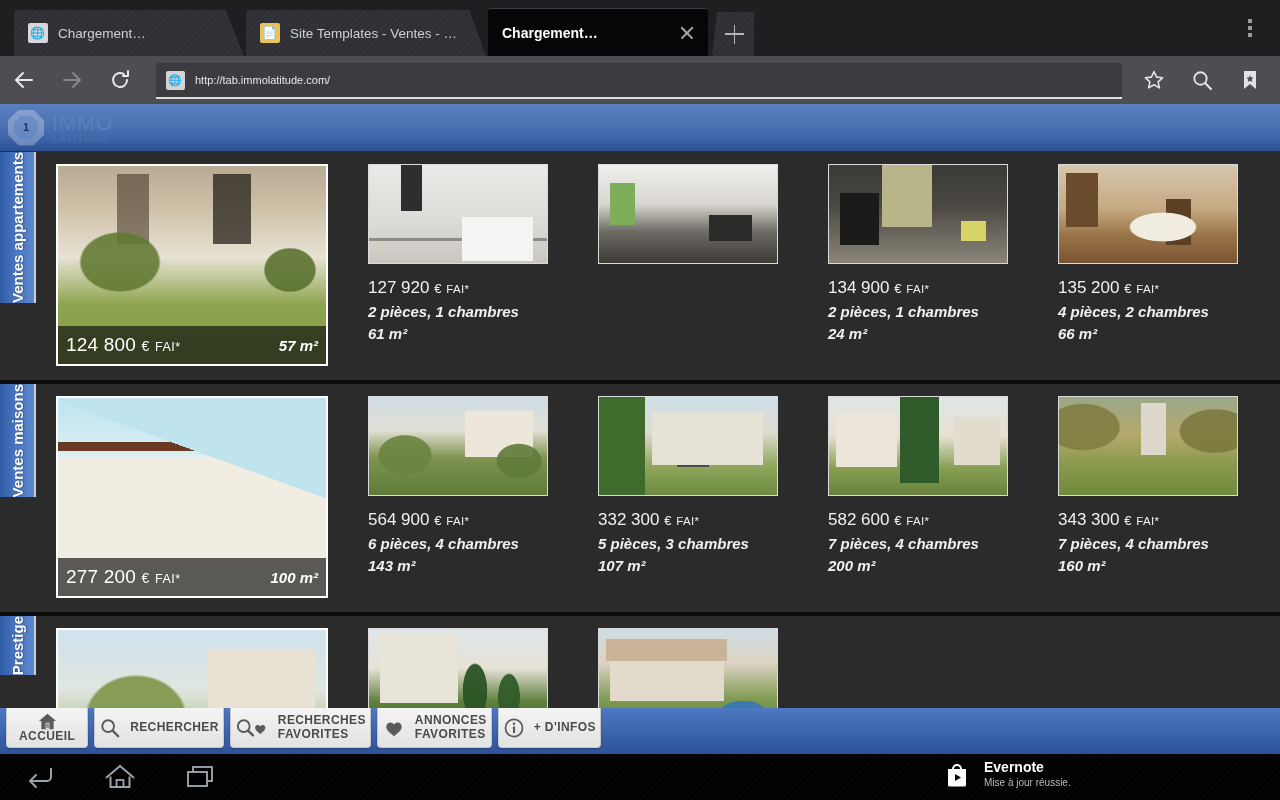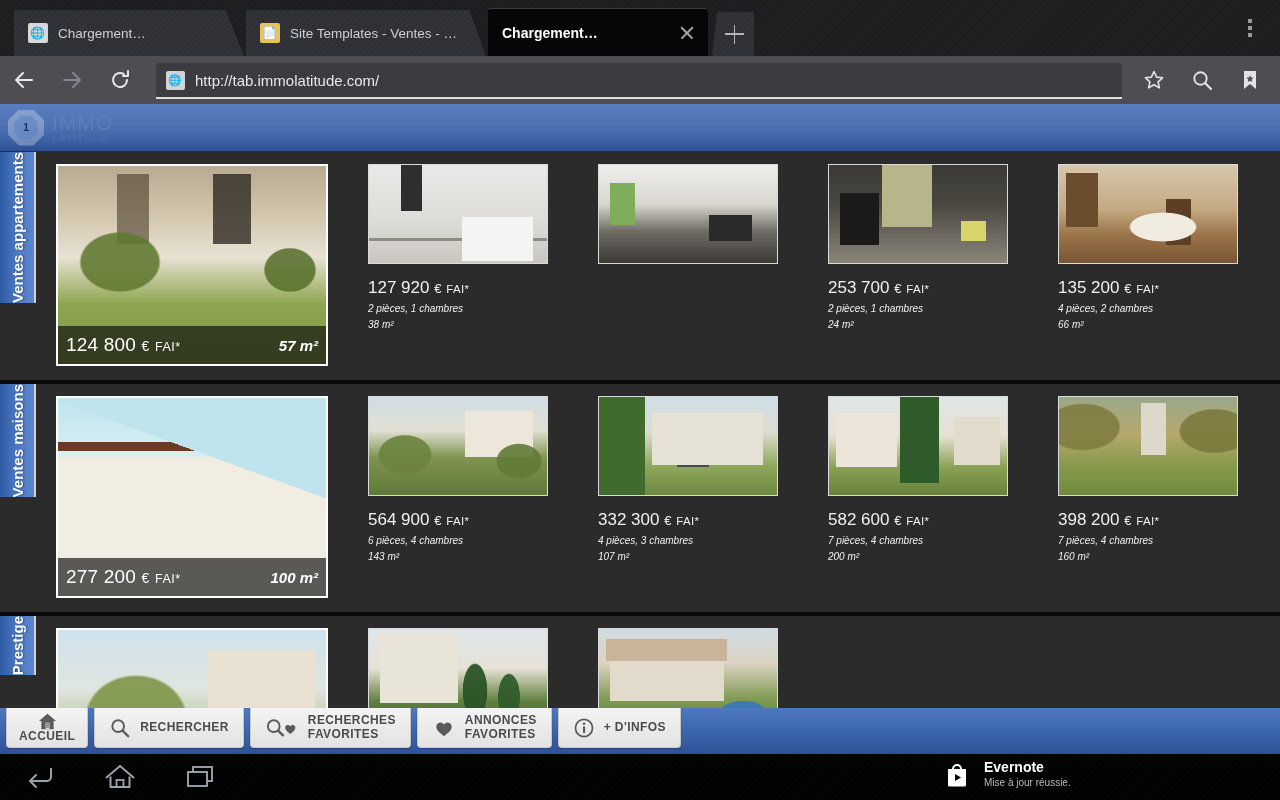--- a/index.html
+++ b/index.html
@@ -93,21 +93,21 @@
     display:flex; align-items:center; padding:0 10px; gap:10px;
     position:relative; max-width:1008px;
   }
   .url-field::after {
     content:""; position:absolute; left:0; right:0; bottom:-2px; height:2px; background:#dedede;
   }
   .url-favicon {
     width:19px; height:19px; border-radius:2px; background:#d3d3d3; flex:0 0 19px;
     display:flex; align-items:center; justify-content:center; font-size:11px; color:#333;
   }
-  .url-text { font-size:15px; color:#e8e8ea; white-space:nowrap; overflow:hidden; }
+  .url-text { font-size:11px; color:#e8e8ea; white-space:nowrap; overflow:hidden; }
   .url-icons { display:flex; align-items:center; gap:4px; padding-right:8px; }
   .url-icon { width:44px; height:48px; display:flex; align-items:center; justify-content:center; cursor:pointer; }
 
   
   .page {
     position:absolute; left:0; top:104px; width:1280px; height:604px;
     background:#2b2b2b; overflow:hidden;
   }
   .site-header {
     position:relative; width:1280px; height:48px;
@@ -182,39 +182,39 @@
   
   .card {
     flex:0 0 180px; width:180px; position:relative; margin-right:50px;
   }
   .card .photo { width:180px; height:100px; border:1px solid #dadada; overflow:hidden; position:relative; }
   .card .meta { padding-top:14px; color:#f0f0f0; }
   .card .price { font-size:17px; white-space:nowrap; }
   .card .price .eur { font-size:13px; }
   .card .price .fai { font-size:11.5px; letter-spacing:.4px; }
   .card .rooms, .card .surf {
-    font-size:10px; font-style:italic; font-weight:normal; margin-top:5px; white-space:nowrap;
+    font-size:15px; font-style:italic; font-weight:bold; margin-top:5px; white-space:nowrap;
   }
   .row.prestige .row-body { padding-bottom:0; }
   .row.prestige .card .photo { height:100px; }
 
   
   .ph { position:absolute; inset:0; }
 
   
   .apptoolbar {
     position:absolute; left:0; top:708px; width:1280px; height:46px;
     background:linear-gradient(180deg,#4e79c2 0%,#3c66ad 50%,#2e5298 100%);
     display:flex; align-items:flex-start; padding-left:6px; gap:6px;
   }
   .tb-btn {
     height:40px; background:linear-gradient(180deg,#f4f4f4 0%,#e2e2e2 100%);
     border:1px solid #c9c9c9; border-top:none;
     border-bottom-left-radius:4px; border-bottom-right-radius:4px;
-    display:flex; align-items:center; gap:9px; padding:0 14px;
+    display:flex; align-items:center; gap:9px; padding:0 4px;
     cursor:pointer; box-shadow:0 1px 2px rgba(0,0,0,.25);
   }
   .tb-btn .tb-ico { display:flex; align-items:center; gap:2px; flex:0 0 auto; }
   .tb-label {
     font-size:12px; font-weight:bold; color:#4b4b4b; letter-spacing:.4px;
     line-height:1.12; white-space:pre-line;
   }
   .tb-btn.home { flex-direction:column; gap:0; justify-content:center; padding:0 12px; }
   .tb-btn.home .tb-label { text-align:center; }
 
@@ -356,21 +356,21 @@
                   linear-gradient(90deg,rgba(0,0,0,0) 0 52%,#f4f4f2 52% 92%,rgba(0,0,0,0) 92%) no-repeat 0 52px/100% 44px,
                   linear-gradient(180deg,rgba(0,0,0,0) 0 74%,#8f8c86 74% 78%,rgba(0,0,0,0) 78%)"></div>
             </div>
             <div class="meta">
               <div class="price">
                 <span>127 920</span>
                 <span class="eur">€</span>
                 <span class="fai">FAI*</span>
               </div>
               <div class="rooms">2 pièces, 1 chambres</div>
-              <div class="surf">38 m²</div>
+              <div class="surf">61 m²</div>
             </div>
           </div>
 
           <div class="card">
             <div class="photo">
               <div class="ph" style="background:linear-gradient(180deg,#f0efed 0%,#d9d6d0 40%,#6e6a64 68%,#3c3a36 100%)"></div>
               <div class="ph" style="background:
                   linear-gradient(90deg,rgba(0,0,0,0) 0 6%,#7fae5a 6% 20%,rgba(0,0,0,0) 20%) no-repeat 0 18px/100% 42px,
                   linear-gradient(90deg,rgba(0,0,0,0) 0 62%,#2a2a28 62% 86%,rgba(0,0,0,0) 86%) no-repeat 0 50px/100% 26px"></div>
             </div>
@@ -379,21 +379,21 @@
           <div class="card">
             <div class="photo">
               <div class="ph" style="background:linear-gradient(180deg,#3a3a36 0%,#4a4740 40%,#6b675e 70%,#8b8578 100%)"></div>
               <div class="ph" style="background:
                   linear-gradient(90deg,rgba(0,0,0,0) 0 30%,#b9b58a 30% 58%,rgba(0,0,0,0) 58%) no-repeat 0 0/100% 62px,
                   linear-gradient(90deg,rgba(0,0,0,0) 0 6%,#1a1a18 6% 28%,rgba(0,0,0,0) 28%) no-repeat 0 28px/100% 52px,
                   linear-gradient(90deg,rgba(0,0,0,0) 0 74%,#d8d46a 74% 88%,rgba(0,0,0,0) 88%) no-repeat 0 56px/100% 20px"></div>
             </div>
             <div class="meta">
               <div class="price">
-                <span>253 700</span>
+                <span>134 900</span>
                 <span class="eur">€</span>
                 <span class="fai">FAI*</span>
               </div>
               <div class="rooms">2 pièces, 1 chambres</div>
               <div class="surf">24 m²</div>
             </div>
           </div>
 
           <div class="card">
             <div class="photo">
@@ -470,21 +470,21 @@
                   linear-gradient(90deg,#3f6b2c 0 26%,rgba(0,0,0,0) 26%),
                   linear-gradient(90deg,rgba(0,0,0,0) 0 30%,#e7e2d6 30% 92%,rgba(0,0,0,0) 92%) no-repeat 0 16px/100% 52px,
                   linear-gradient(90deg,rgba(0,0,0,0) 0 44%,#4a4a46 44% 62%,rgba(0,0,0,0) 62%) no-repeat 0 40px/100% 30px"></div>
             </div>
             <div class="meta">
               <div class="price">
                 <span>332 300</span>
                 <span class="eur">€</span>
                 <span class="fai">FAI*</span>
               </div>
-              <div class="rooms">4 pièces, 3 chambres</div>
+              <div class="rooms">5 pièces, 3 chambres</div>
               <div class="surf">107 m²</div>
             </div>
           </div>
 
           <div class="card">
             <div class="photo">
               <div class="ph" style="background:linear-gradient(180deg,#dfe6e6 0%,#e6e0d2 40%,#89a054 72%,#68823c 100%)"></div>
               <div class="ph" style="background:
                   linear-gradient(90deg,rgba(0,0,0,0) 0 40%,#2f5a2a 40% 62%,rgba(0,0,0,0) 62%) no-repeat 0 0/100% 86px,
                   linear-gradient(90deg,rgba(0,0,0,0) 0 4%,#ece6da 4% 38%,rgba(0,0,0,0) 38%) no-repeat 0 16px/100% 54px,
@@ -504,21 +504,21 @@
           <div class="card">
             <div class="photo">
               <div class="ph" style="background:linear-gradient(180deg,#9aa888 0%,#b6a96e 38%,#8a9a4c 68%,#6f8a3c 100%)"></div>
               <div class="ph" style="background:
                   linear-gradient(90deg,rgba(0,0,0,0) 0 46%,#dcd8cc 46% 60%,rgba(0,0,0,0) 60%) no-repeat 0 6px/100% 52px,
                   radial-gradient(ellipse 54px 34px at 24px 30px, rgba(126,122,62,.85) 0 66%, rgba(0,0,0,0) 70%),
                   radial-gradient(ellipse 52px 32px at 156px 34px, rgba(120,118,58,.85) 0 66%, rgba(0,0,0,0) 70%)"></div>
             </div>
             <div class="meta">
               <div class="price">
-                <span>398 200</span>
+                <span>343 300</span>
                 <span class="eur">€</span>
                 <span class="fai">FAI*</span>
               </div>
               <div class="rooms">7 pièces, 4 chambres</div>
               <div class="surf">160 m²</div>
             </div>
           </div>
 
         </div>
       </div>

